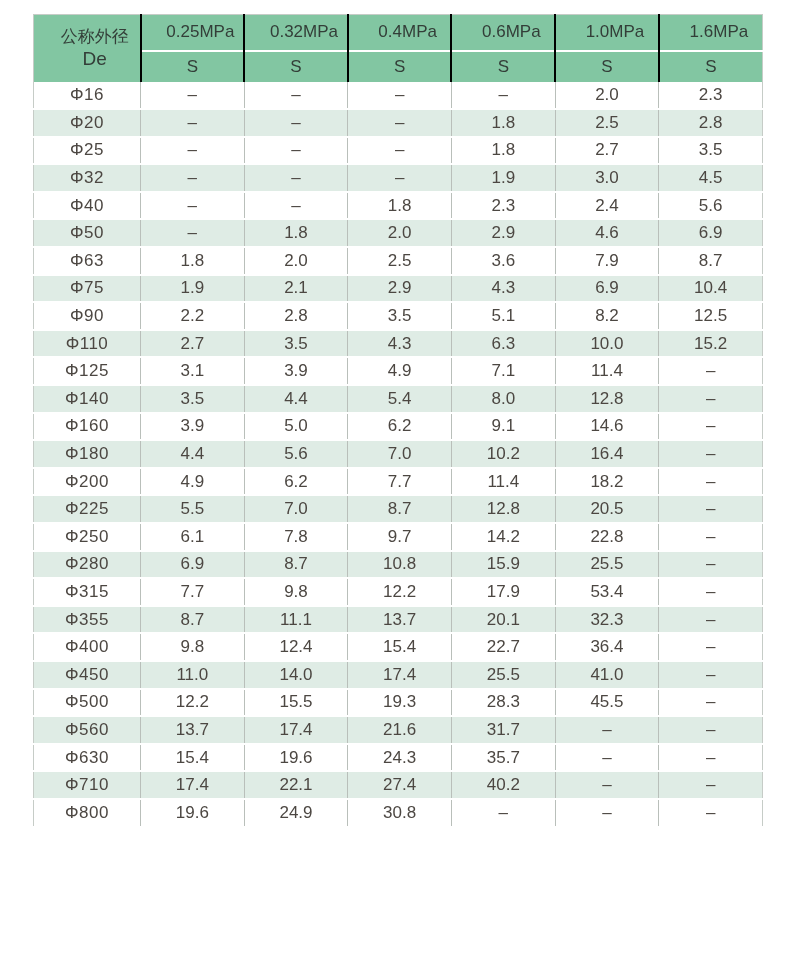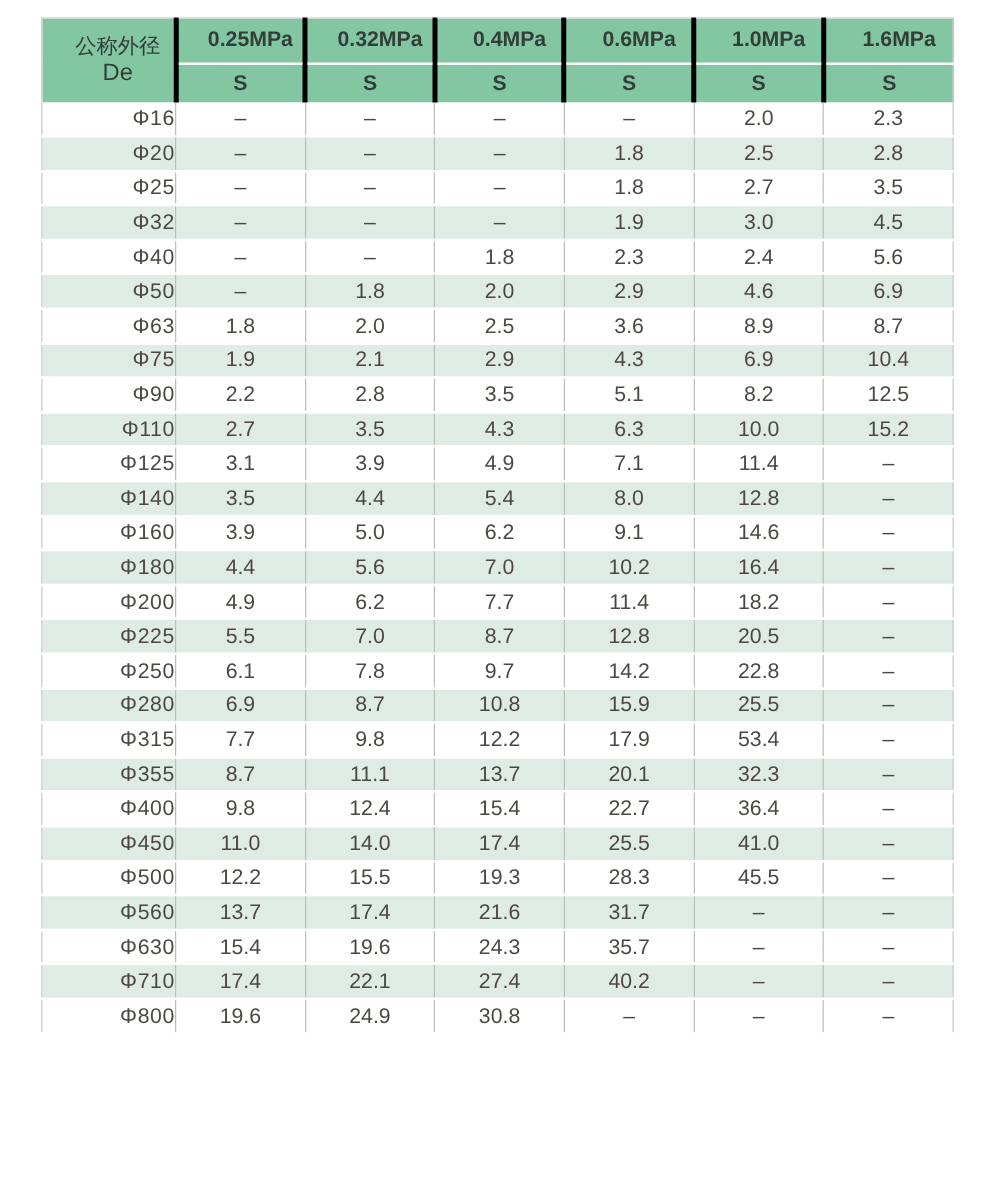--- a/index.html
+++ b/index.html
@@ -36,37 +36,37 @@
   thead th {
     background: var(--header-green);
     color: var(--header-text);
     font-weight: normal;
     font-size: 17px;
     text-align: center;
     padding: 0;
   }
   thead tr.row-pressure th { height: 36px; padding-left: 16px; }
   thead tr.row-s th { height: 31px; }
-  th.pressure, th.s-cell { border-left: 4px solid #000000; font-weight: bold; }
+  th.pressure, th.s-cell { border-left: 2px solid #000000; }
   th.s-cell { border-top: 2px solid #ffffff; }
   th.corner { vertical-align: middle; }
   th.corner .line1 { font-size: 17px; line-height: 22px; padding-top: 4px; }
   th.corner .line2 { font-size: 19px; line-height: 22px; padding-bottom: 4px; }
   tbody td {
     font-size: 17px;
     color: var(--body-text);
     text-align: center;
     height: 27.6px;
     padding: 0;
     border-bottom: 2px solid #ffffff;
     background: #ffffff;
   }
   tbody td + td { border-left: 1px solid var(--grid-line); }
   tbody tr.stripe td { background: var(--stripe-green); }
-  tbody td.de { letter-spacing: 0.5px; text-align: right; }
+  tbody td.de { letter-spacing: 0.5px; }
 </style>
 </head>
 <body>
 
 <div class="table-wrap">
   <table>
     <colgroup>
       <col class="c-de">
       <col>
         <col>
@@ -151,21 +151,21 @@
           <td>2.9</td>
           <td>4.6</td>
           <td>6.9</td>
         </tr>
         <tr>
           <td class="de">Φ63</td>
           <td>1.8</td>
           <td>2.0</td>
           <td>2.5</td>
           <td>3.6</td>
-          <td>8.9</td>
+          <td>7.9</td>
           <td>8.7</td>
         </tr>
         <tr class="stripe">
           <td class="de">Φ75</td>
           <td>1.9</td>
           <td>2.1</td>
           <td>2.9</td>
           <td>4.3</td>
           <td>6.9</td>
           <td>10.4</td>

